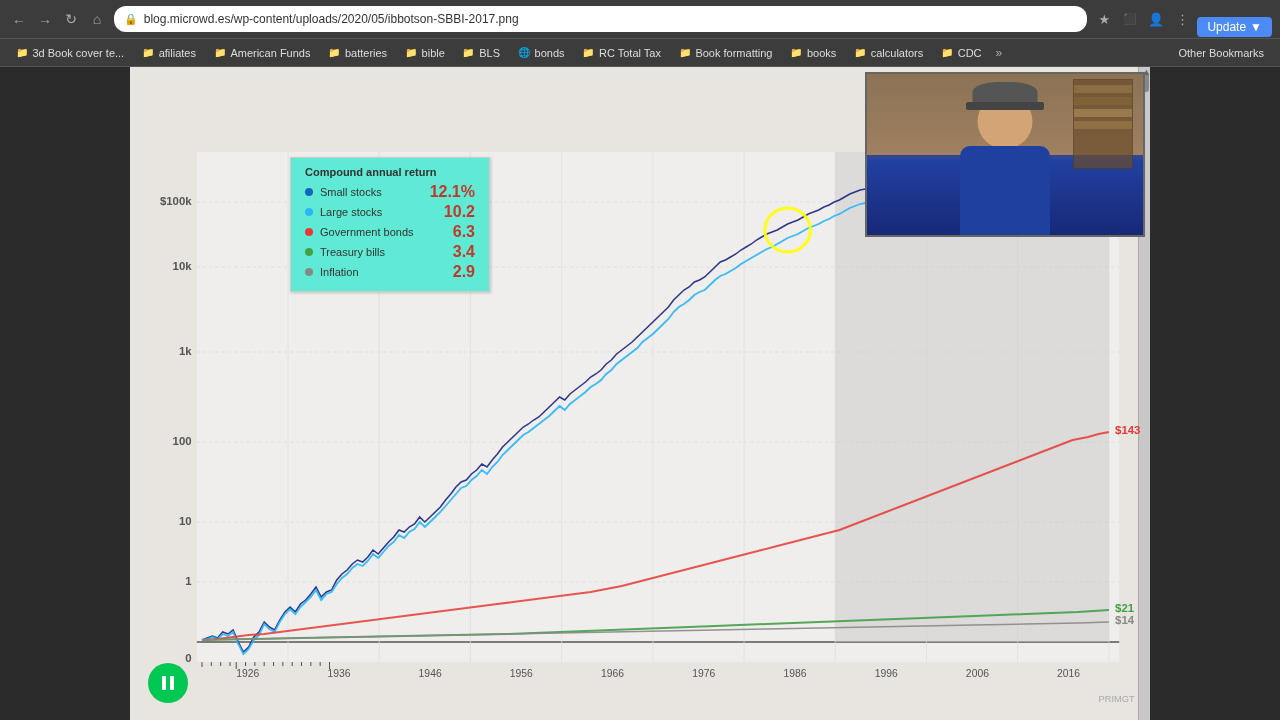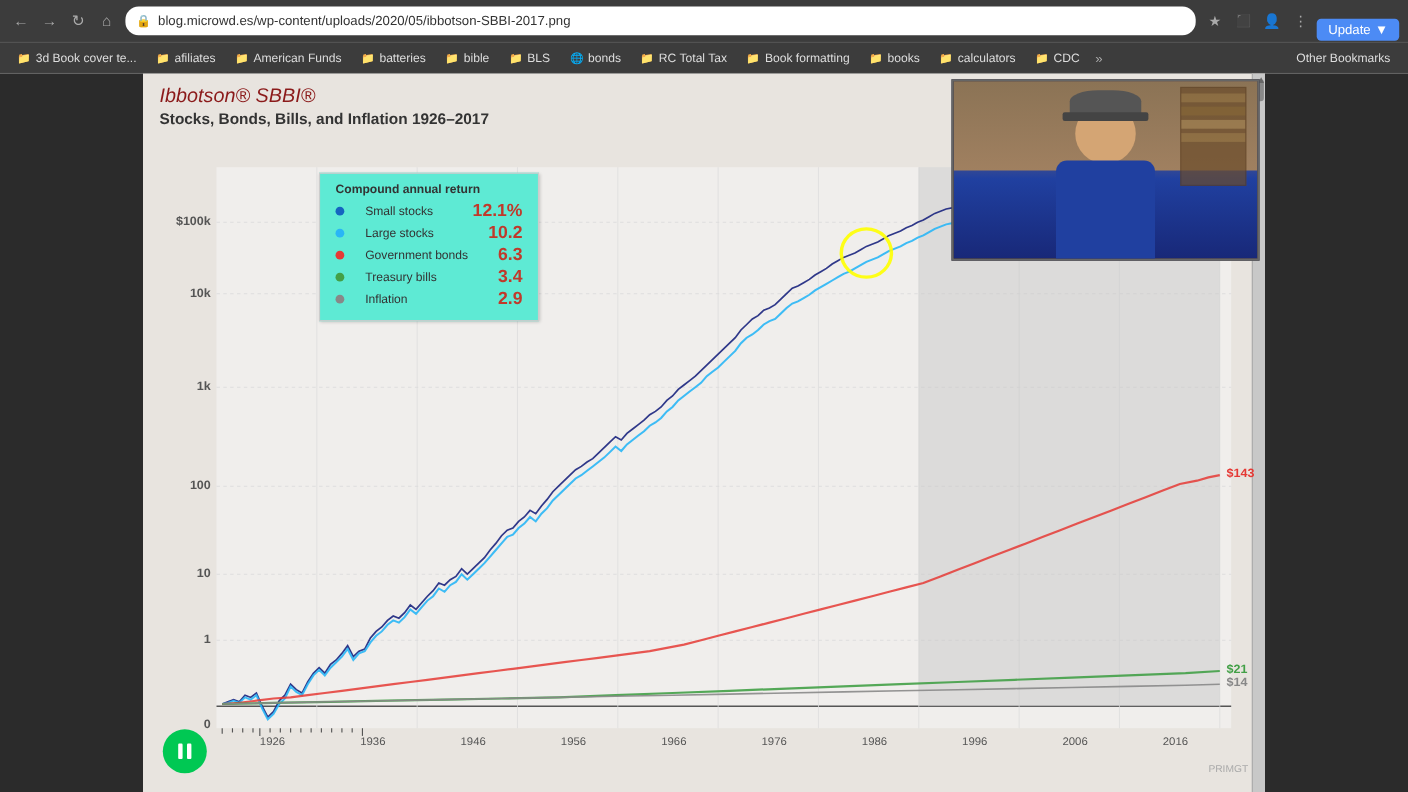--- a/index.html
+++ b/index.html
@@ -153,21 +153,21 @@
     .legend-title {
       font-size: 11px;
       color: #333;
       font-weight: bold;
       margin-bottom: 5px;
     }
     .legend-row {
       display: flex;
       align-items: center;
       margin: 2px 0;
-      gap: 19px;
+      gap: 7px;
       justify-content: center;
     }
     .legend-dot {
       width: 8px; height: 8px;
       border-radius: 50%;
       flex-shrink: 0;
     }
     .legend-name { flex: 1; color: #333; font-size: 11px; }
     .legend-value { color: #c0392b; font-size: 16px; font-weight: bold; }
 
@@ -289,24 +289,20 @@
 
   <div style="position:absolute;right:0;top:0;width:130px;height:654px;background:#2b2b2b;"></div>
 
   <div style="position:absolute;left:130px;right:130px;top:0;bottom:0;background:#e8e4df;">
 
     <div style="position:absolute;right:0;top:0;width:12px;height:654px;background:#c8c8c8;border-left:1px solid #aaa;">
       <div style="position:absolute;top:5px;right:1px;left:1px;height:20px;background:#888;border-radius:3px;"></div>
       <div style="position:absolute;top:0;left:3px;font-size:9px;color:#666;">▲</div>
     </div>
 
-    <div class="chart-title-area">
-      <div class="chart-title">Ibbotson® SBBI®</div>
-      <div class="chart-subtitle">Stocks, Bonds, Bills, and Inflation 1926–2017</div>
-    </div>
 
     <div class="webcam-overlay">
       <div class="webcam-person">
 
         <div style="position:relative;width:100%;height:100%;background:linear-gradient(180deg, #c8a882 0%, #a07850 20%, #2040a0 55%, #182878 100%);">
 
           <div style="position:absolute;top:0;left:0;right:0;height:50%;background:linear-gradient(180deg,#8b7355 0%,#a08060 100%);"></div>
 
           <div style="position:absolute;top:5px;right:10px;width:60px;height:90px;background:#6b4c2a;border:1px solid #5a3d20;opacity:0.7;">
             <div style="width:100%;height:8px;background:#8b6b3b;margin-top:5px;"></div>

